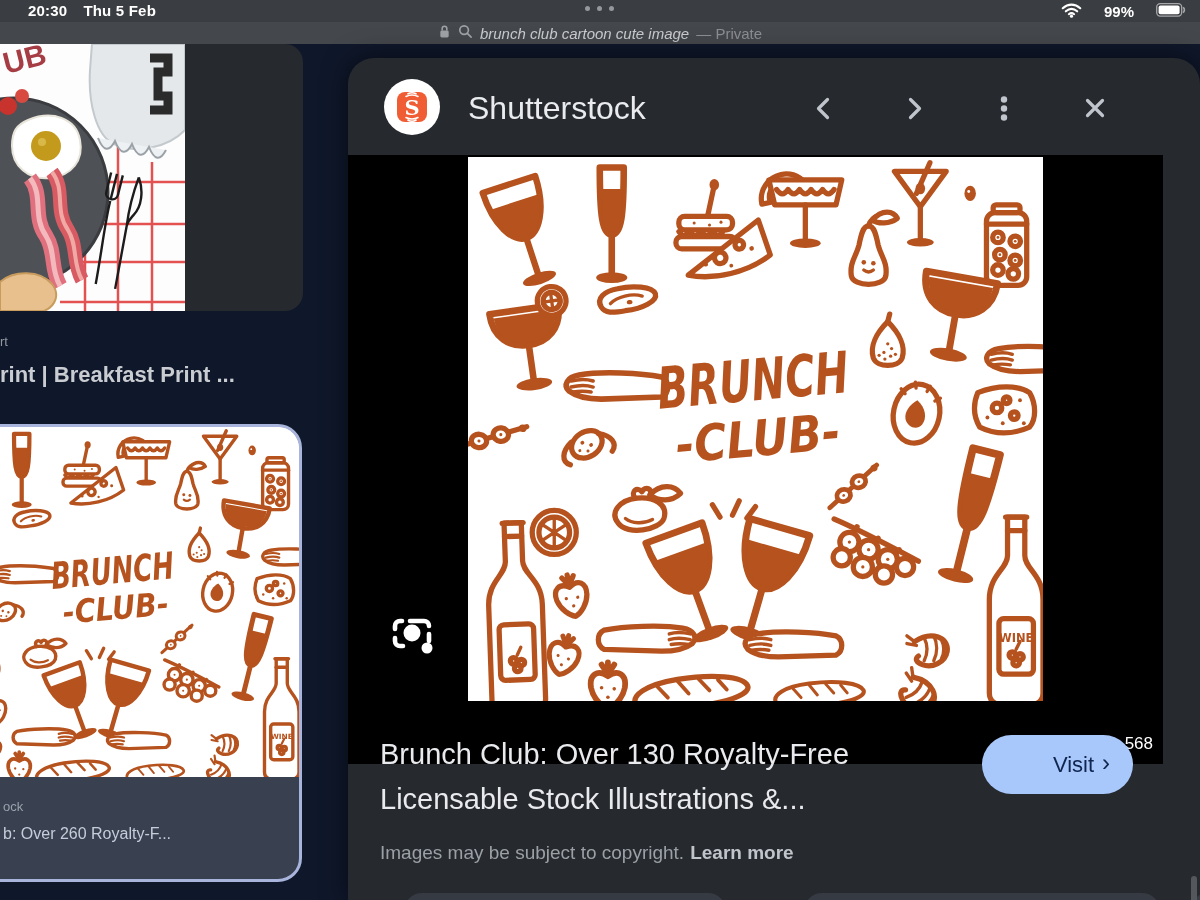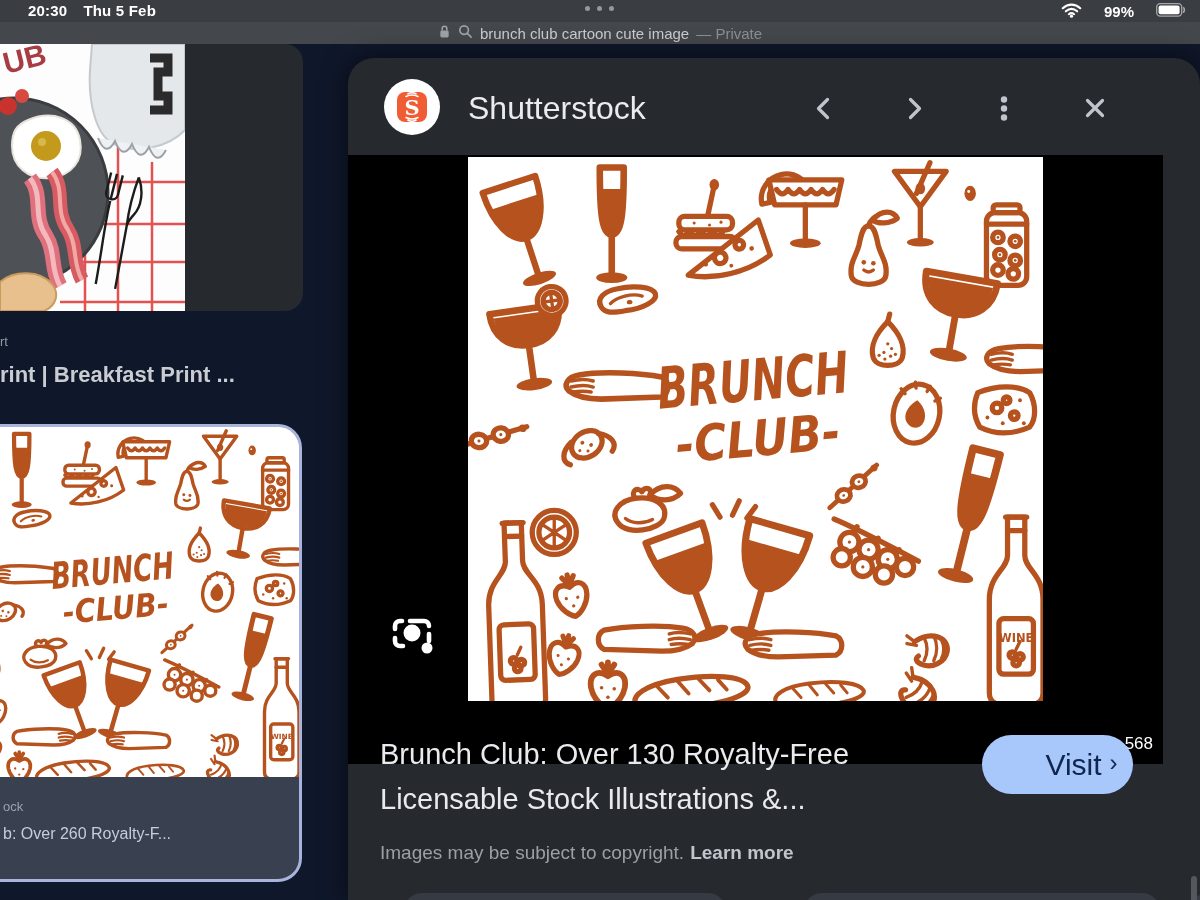--- a/index.html
+++ b/index.html
@@ -8,21 +8,21 @@
 
   
   .statusrow{position:absolute;left:0;top:0;width:1200px;height:22px;background:#3a3d41;}
   .tabrow{position:absolute;left:0;top:22px;width:1200px;height:22px;background:#44474b;}
   .status-left{position:absolute;left:28px;top:2px;color:#fff;font-size:15px;font-weight:600;letter-spacing:.2px;}
   .status-left span{margin-right:16px;}
   .app-dots{position:absolute;left:585px;top:6px;display:flex;gap:7px;}
   .app-dots i{width:5px;height:5px;border-radius:50%;background:#95989c;}
   .status-right{position:absolute;right:14px;top:2px;display:flex;align-items:center;gap:22px;color:#fff;font-size:15px;font-weight:600;}
   .tab-center{position:absolute;left:0;top:22px;width:1200px;height:22px;display:flex;align-items:center;justify-content:center;gap:7px;}
-  .tab-query{color:#c9cbcf;font-size:15px;}
+  .tab-query{color:#c9cbcf;font-size:15px;font-style:italic;}
   .tab-private{color:#8b8e93;font-size:15px;}
 
   
   .card1{position:absolute;left:-24px;top:44px;width:327px;height:267px;background:#26292e;border-radius:18px;}
   .card1 .thumb{position:absolute;left:24px;top:0;width:185px;height:267px;background:#fff;overflow:hidden;}
   .cap1-small{position:absolute;left:0;top:334px;font-size:13px;color:#9298a0;}
   .cap1-title{position:absolute;left:0;top:362px;font-size:22px;color:#c9ccd1;font-weight:bold;}
 
   .card2{position:absolute;left:-66px;top:424px;width:368px;height:458px;background:#39404f;
          border:3px solid #a8b4dc;border-radius:24px;overflow:hidden;box-sizing:border-box;}
@@ -40,21 +40,21 @@
   .hbtn.back{left:454px}.hbtn.fwd{left:544px}.hbtn.menu{left:634px}.hbtn.close{left:725px}
 
   .viewer{position:absolute;left:0;top:97px;width:815px;height:609px;background:#000;}
   .art-main{position:absolute;left:120px;top:2px;width:575px;height:544px;background:#fff;}
   .lens-btn{position:absolute;left:36px;top:450px;width:62px;height:62px;cursor:pointer;}
   .dims{position:absolute;right:10px;bottom:10px;color:#fff;font-size:17px;}
 
   .title{position:absolute;left:32px;top:674px;width:580px;color:#e9eaee;font-size:29px;line-height:45px;}
   .visit{position:absolute;left:634px;top:677px;width:151px;height:59px;background:#a8c7fa;border-radius:30px;
          display:flex;align-items:center;justify-content:center;gap:8px;cursor:pointer;}
-  .visit .vl{color:#10264f;font-size:30px;font-weight:500;margin-left:48px;}
+  .visit .vl{color:#10264f;font-size:22px;font-weight:500;margin-left:48px;}
   .visit .vc{color:#10264f;font-size:24px;font-weight:500;transform:translateY(-2px);}
   .copyright{position:absolute;left:32px;top:784px;font-size:19px;color:#9aa0a6;}
   .learnmore{color:#c0c5cb;font-weight:600;margin-left:6px;cursor:pointer;}
   .chip{position:absolute;top:835px;height:40px;background:#363a42;border-radius:18px;}
   .chip.c1{left:56px;width:322px;}
   .chip.c2{left:456px;width:356px;}
   .chip.c3{left:844px;width:30px;}
   .scrollfrag{position:absolute;right:3px;top:818px;width:6px;height:70px;border-radius:3px;background:#54575c;}
 
   .hiddefs{position:absolute;width:0;height:0;overflow:hidden;}

